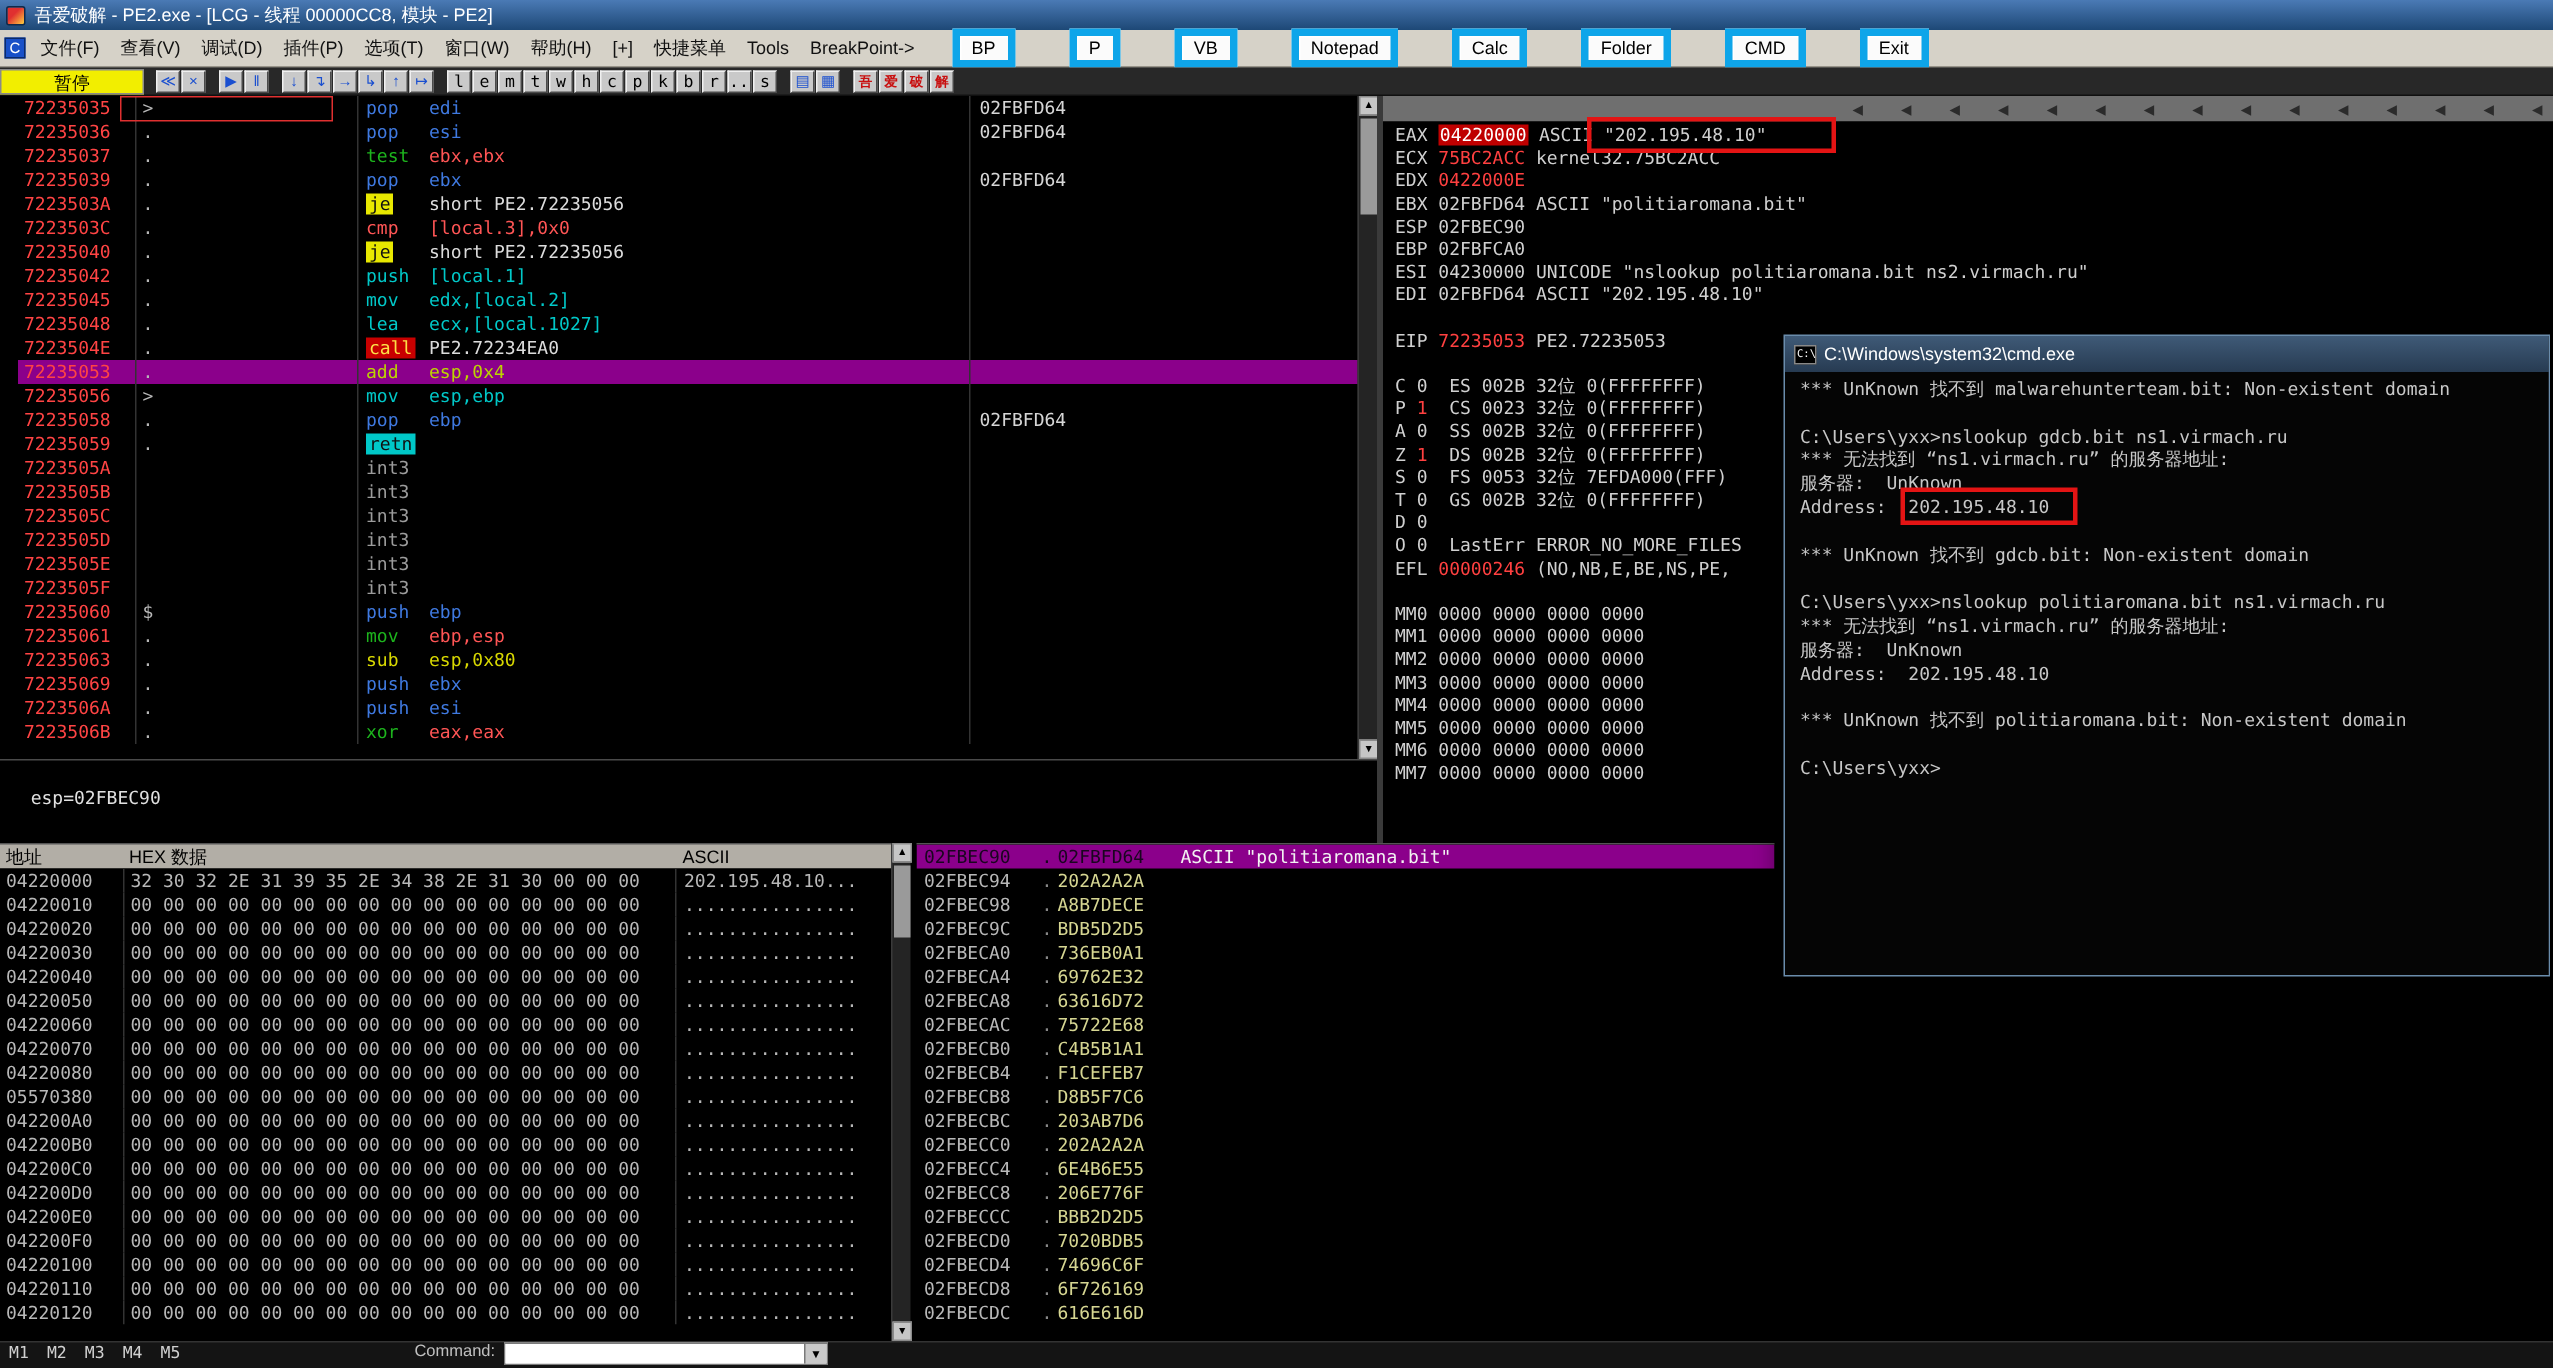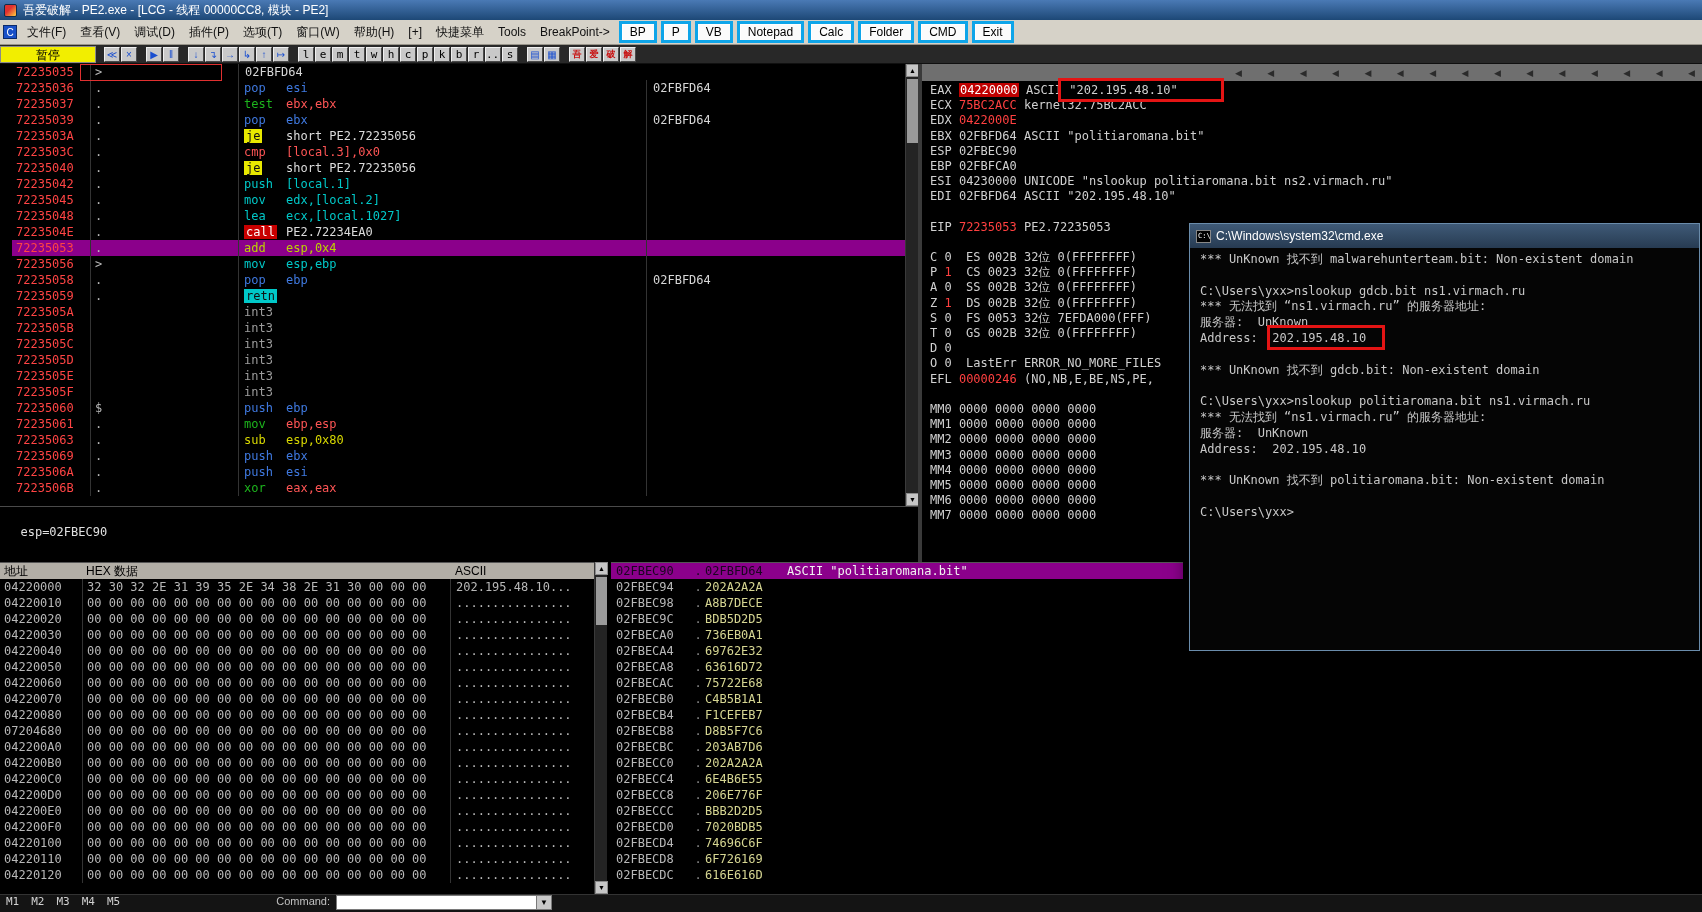--- a/index.html
+++ b/index.html
@@ -16,22 +16,22 @@
   #app-icon { width:13px; height:13px; border-radius:2px;
     background:linear-gradient(135deg,#e03030 40%,#ffd040); border:1px solid #102a4a; }
   #title-text { color:#fff; font-size:12px; margin-left:6px; white-space:pre; }
 
   
   #menubar { position:absolute; left:0; top:20px; width:1702px; height:25px;
     background:#d6d2c8; border-bottom:1px solid #98948a; display:flex; align-items:center; padding-left:3px; }
   #child-icon { width:14px; height:14px; background:#1850c8; color:#fff; font-size:10px;
     text-align:center; line-height:13px; border:1px solid #0a2a6a; margin-right:3px; }
   .mitem { font-size:12px; color:#111; padding:2px 7px; white-space:pre; cursor:default; }
-  .mbtn { font-size:12px; color:#000; background:#fbfbfb; border:3px solid #0ea5e9;
-    padding:1px 8px; margin:0 2px; box-shadow:inset 1px 1px 0 #fff; white-space:pre; }
+  .mbtn { font-size:12px; color:#000; background:#fbfbfb; border:5px solid #0ea5e9;
+    padding:1px 8px; margin:0 18px; box-shadow:inset 1px 1px 0 #fff; white-space:pre; }
 
   
   #toolbar { position:absolute; left:0; top:45px; width:1702px; height:19px;
     background:#282828; border-bottom:1px solid #101010; display:flex; align-items:center; }
   #status-box { background:#f2ee00; color:#000; font-size:12px; height:17px; line-height:16px;
     width:96px; text-align:center; border:1px solid #8a8a8a; margin-right:8px; flex:none; white-space:pre; }
   .tbtn { width:16px; height:15px; flex:none; background:#c9c9c9; margin-right:1px;
     border-top:1px solid #f0f0f0; border-left:1px solid #f0f0f0;
     border-right:1px solid #4a4a4a; border-bottom:1px solid #4a4a4a;
     font-size:10px; line-height:13px; text-align:center; color:#1a4fd0; cursor:default; overflow:hidden; }
@@ -46,21 +46,21 @@
   .drow.sel { background:#8b008b; }
   .daddr { width:78px; padding-left:4px; color:#ff4444; flex:none; }
   .dmark { width:18px; padding-left:4px; color:#b8b8b8; flex:none; border-left:1px solid #333; }
   .dbytes { width:130px; color:#d6d6d6; flex:none; overflow:hidden;margin-top:40px; }
   .dinstr { width:408px; flex:none; border-left:1px solid #333; padding-left:5px; overflow:hidden; }
   .mnw { display:inline-block; min-width:42px; }
   .dcmt { flex:1; border-left:1px solid #333; padding-left:6px; color:#d6d6d6; overflow:hidden; }
   .c-blue{color:#3f79e0}.c-green{color:#1db41d}.c-cyan{color:#00c8c8}.c-red{color:#ff5555}
   .c-yellow{color:#d8d800}.c-yg{color:#bcd400}.c-gray{color:#9c9c9c}.c-white{color:#dcdcdc}
   .mn-je{background:#e8e800;color:#101010;padding:0 2px}
-  .mn-call{background:#c80000;color:#ffffff;padding:0 2px}
+  .mn-call{background:#c80000;color:#fde047;padding:0 2px}
   .mn-ret{background:#00c8c8;color:#101010;padding:0 2px}
   #origin-box { position:absolute; left:80px; top:64px; width:142px; height:17px;
     border:1px solid #e03030; pointer-events:none; z-index:5; }
 
   
   .vscroll { position:absolute; background:#242424; border-left:1px solid #3a3a3a; }
   .sbtn { position:absolute; left:0; width:13px; height:13px; background:#c6c6c6; color:#000;
     font-size:7px; text-align:center; line-height:12px; border:1px solid #8a8a8a; }
   .sthumb { position:absolute; left:1px; width:11px; background:#9a9a9a; }
   #dis-scroll { left:905px; top:64px; width:13px; height:442px; }
@@ -201,21 +201,21 @@
       <span class="tbtn">▦</span>
       <span class="tgap"></span>
       <span class="tbtn plugin">吾</span>
       <span class="tbtn plugin">爱</span>
       <span class="tbtn plugin">破</span>
       <span class="tbtn plugin">解</span>
     </div>
 </div>
 
 <div id="disasm" class="mono">
-    <div class="drow"><span class="daddr">72235035</span><span class="dmark">&gt;</span><span class="dbytes">5F</span><span class="dcmt">02FBFD64</span></div>
+    <div class="drow"><span class="daddr">72235035</span><span class="dmark">&gt;</span><span class="dbytes">5F</span><span class="dinstr"><span class="mnw"><span class="c-blue">pop</span></span><span class="c-blue">edi</span></span><span class="dcmt">02FBFD64</span></div>
     <div class="drow"><span class="daddr">72235036</span><span class="dmark">.</span><span class="dbytes">5E</span><span class="dinstr"><span class="mnw"><span class="c-blue">pop</span></span><span class="c-blue">esi</span></span><span class="dcmt">02FBFD64</span></div>
     <div class="drow"><span class="daddr">72235037</span><span class="dmark">.</span><span class="dbytes">85DB</span><span class="dinstr"><span class="mnw"><span class="c-green">test</span></span><span class="c-red">ebx,ebx</span></span><span class="dcmt"></span></div>
     <div class="drow"><span class="daddr">72235039</span><span class="dmark">.</span><span class="dbytes">5B</span><span class="dinstr"><span class="mnw"><span class="c-blue">pop</span></span><span class="c-blue">ebx</span></span><span class="dcmt">02FBFD64</span></div>
     <div class="drow"><span class="daddr">7223503A</span><span class="dmark">.</span><span class="dbytes">74 1A</span><span class="dinstr"><span class="mnw"><span class="mn-je">je</span></span><span class="c-white">short PE2.72235056</span></span><span class="dcmt"></span></div>
     <div class="drow"><span class="daddr">7223503C</span><span class="dmark">.</span><span class="dbytes">837D F4 00</span><span class="dinstr"><span class="mnw"><span class="c-red">cmp</span></span><span class="c-red">[local.3],0x0</span></span><span class="dcmt"></span></div>
     <div class="drow"><span class="daddr">72235040</span><span class="dmark">.</span><span class="dbytes">74 14</span><span class="dinstr"><span class="mnw"><span class="mn-je">je</span></span><span class="c-white">short PE2.72235056</span></span><span class="dcmt"></span></div>
     <div class="drow"><span class="daddr">72235042</span><span class="dmark">.</span><span class="dbytes">FF75 FC</span><span class="dinstr"><span class="mnw"><span class="c-cyan">push</span></span><span class="c-cyan">[local.1]</span></span><span class="dcmt"></span></div>
     <div class="drow"><span class="daddr">72235045</span><span class="dmark">.</span><span class="dbytes">8B55 F8</span><span class="dinstr"><span class="mnw"><span class="c-cyan">mov</span></span><span class="c-cyan">edx,[local.2]</span></span><span class="dcmt"></span></div>
     <div class="drow"><span class="daddr">72235048</span><span class="dmark">.</span><span class="dbytes">8D8D F4EFFFFF</span><span class="dinstr"><span class="mnw"><span class="c-cyan">lea</span></span><span class="c-cyan">ecx,[local.1027]</span></span><span class="dcmt"></span></div>
     <div class="drow"><span class="daddr">7223504E</span><span class="dmark">.</span><span class="dbytes">E8 4DFEFFFF</span><span class="dinstr"><span class="mnw"><span class="mn-call">call</span></span><span class="c-white">PE2.72234EA0</span></span><span class="dcmt"></span></div>
@@ -309,21 +309,21 @@
 <div id="dump-rows" class="mono">
     <div class="durow"><span class="du-addr">04220000</span><span class="du-hex">32 30 32 2E 31 39 35 2E 34 38 2E 31 30 00 00 00</span><span class="du-ascii">202.195.48.10...</span></div>
     <div class="durow"><span class="du-addr">04220010</span><span class="du-hex">00 00 00 00 00 00 00 00 00 00 00 00 00 00 00 00</span><span class="du-ascii">................</span></div>
     <div class="durow"><span class="du-addr">04220020</span><span class="du-hex">00 00 00 00 00 00 00 00 00 00 00 00 00 00 00 00</span><span class="du-ascii">................</span></div>
     <div class="durow"><span class="du-addr">04220030</span><span class="du-hex">00 00 00 00 00 00 00 00 00 00 00 00 00 00 00 00</span><span class="du-ascii">................</span></div>
     <div class="durow"><span class="du-addr">04220040</span><span class="du-hex">00 00 00 00 00 00 00 00 00 00 00 00 00 00 00 00</span><span class="du-ascii">................</span></div>
     <div class="durow"><span class="du-addr">04220050</span><span class="du-hex">00 00 00 00 00 00 00 00 00 00 00 00 00 00 00 00</span><span class="du-ascii">................</span></div>
     <div class="durow"><span class="du-addr">04220060</span><span class="du-hex">00 00 00 00 00 00 00 00 00 00 00 00 00 00 00 00</span><span class="du-ascii">................</span></div>
     <div class="durow"><span class="du-addr">04220070</span><span class="du-hex">00 00 00 00 00 00 00 00 00 00 00 00 00 00 00 00</span><span class="du-ascii">................</span></div>
     <div class="durow"><span class="du-addr">04220080</span><span class="du-hex">00 00 00 00 00 00 00 00 00 00 00 00 00 00 00 00</span><span class="du-ascii">................</span></div>
-    <div class="durow"><span class="du-addr">07204680</span><span class="du-hex">00 00 00 00 00 00 00 00 00 00 00 00 00 00 00 00</span><span class="du-ascii">................</span></div>
+    <div class="durow"><span class="du-addr">05570380</span><span class="du-hex">00 00 00 00 00 00 00 00 00 00 00 00 00 00 00 00</span><span class="du-ascii">................</span></div>
     <div class="durow"><span class="du-addr">042200A0</span><span class="du-hex">00 00 00 00 00 00 00 00 00 00 00 00 00 00 00 00</span><span class="du-ascii">................</span></div>
     <div class="durow"><span class="du-addr">042200B0</span><span class="du-hex">00 00 00 00 00 00 00 00 00 00 00 00 00 00 00 00</span><span class="du-ascii">................</span></div>
     <div class="durow"><span class="du-addr">042200C0</span><span class="du-hex">00 00 00 00 00 00 00 00 00 00 00 00 00 00 00 00</span><span class="du-ascii">................</span></div>
     <div class="durow"><span class="du-addr">042200D0</span><span class="du-hex">00 00 00 00 00 00 00 00 00 00 00 00 00 00 00 00</span><span class="du-ascii">................</span></div>
     <div class="durow"><span class="du-addr">042200E0</span><span class="du-hex">00 00 00 00 00 00 00 00 00 00 00 00 00 00 00 00</span><span class="du-ascii">................</span></div>
     <div class="durow"><span class="du-addr">042200F0</span><span class="du-hex">00 00 00 00 00 00 00 00 00 00 00 00 00 00 00 00</span><span class="du-ascii">................</span></div>
     <div class="durow"><span class="du-addr">04220100</span><span class="du-hex">00 00 00 00 00 00 00 00 00 00 00 00 00 00 00 00</span><span class="du-ascii">................</span></div>
     <div class="durow"><span class="du-addr">04220110</span><span class="du-hex">00 00 00 00 00 00 00 00 00 00 00 00 00 00 00 00</span><span class="du-ascii">................</span></div>
     <div class="durow"><span class="du-addr">04220120</span><span class="du-hex">00 00 00 00 00 00 00 00 00 00 00 00 00 00 00 00</span><span class="du-ascii">................</span></div>
   </div>

